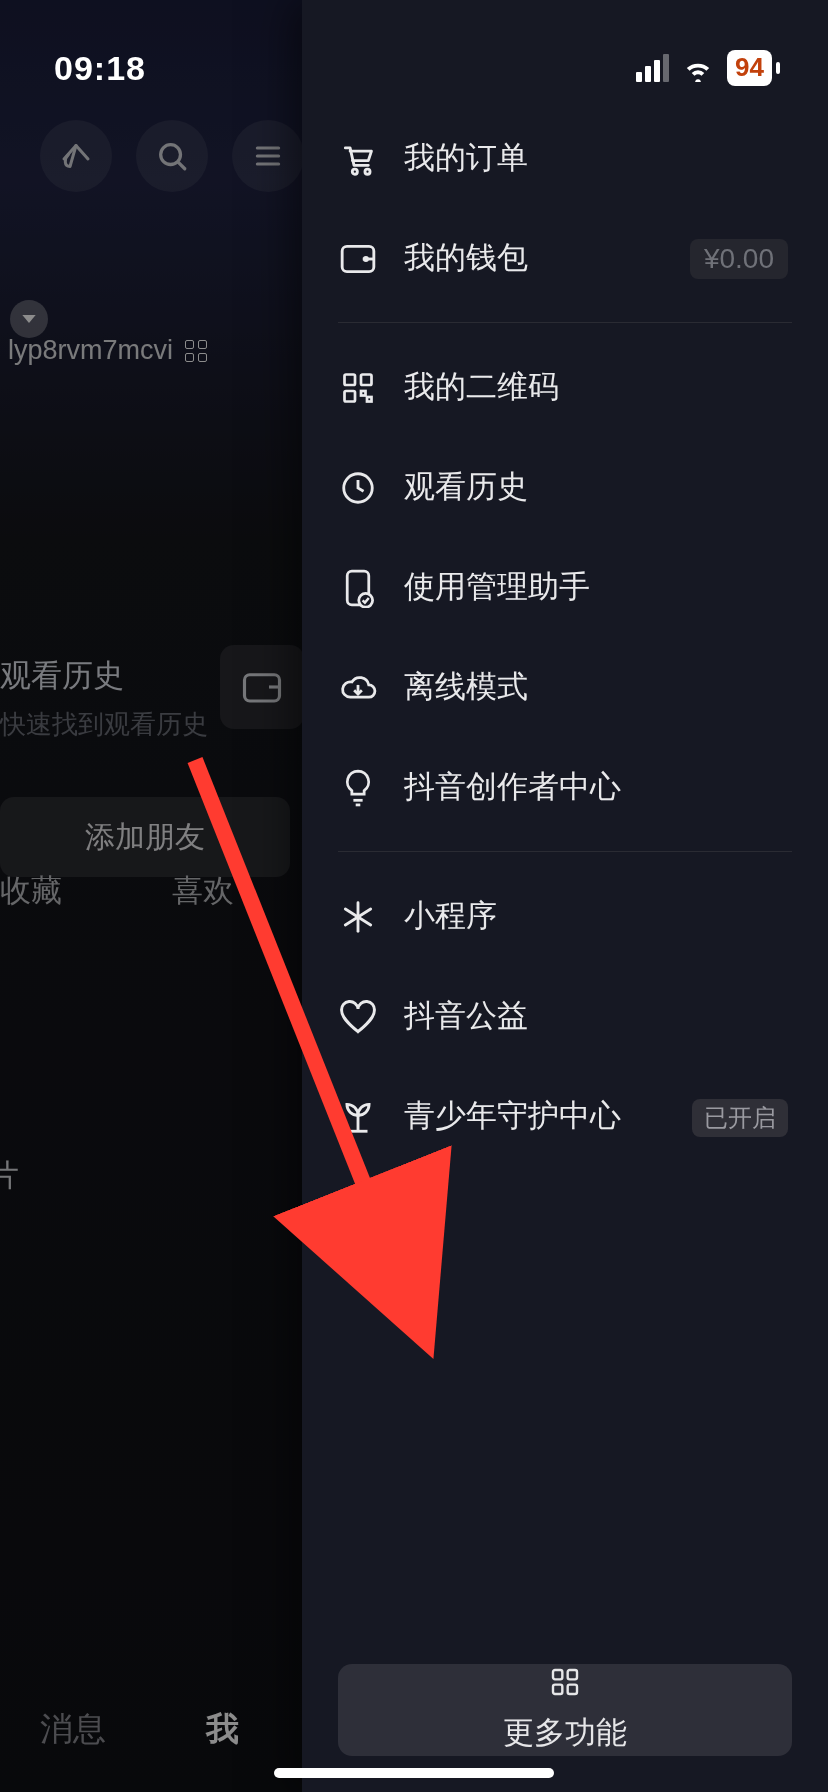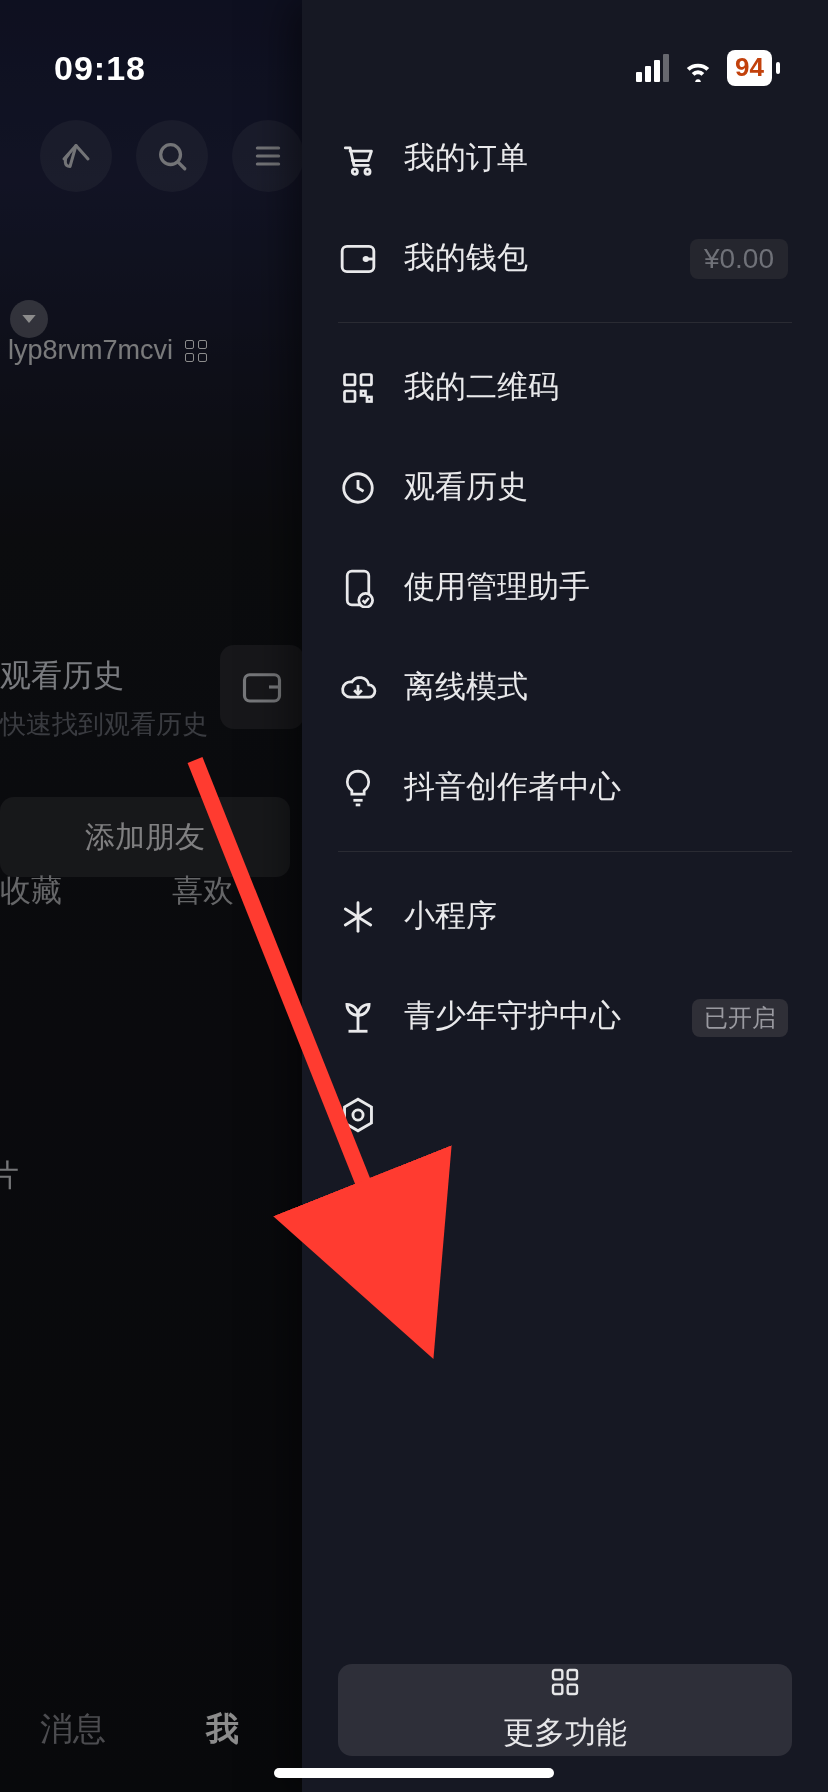--- a/index.html
+++ b/index.html
@@ -367,20 +367,28 @@
             <svg width="38" height="38" viewBox="0 0 24 24" fill="none" stroke="currentColor" stroke-width="1.8" stroke-linecap="round">
                 <line x1="12" y1="3" x2="12" y2="21"></line>
                 <line x1="4" y1="7" x2="20" y2="17"></line>
                 <line x1="4" y1="17" x2="20" y2="7"></line>
               </svg>
           </span>
           <span class="m-label">小程序</span>
         </div>
         <div class="menu-item">
           <span class="m-icon">
+            <svg width="40" height="36" viewBox="0 0 24 22" fill="none" stroke="currentColor" stroke-width="1.8">
+                <path d="M12 20 C 6 15 2 11 2 7 a5 5 0 0 1 10-1 a5 5 0 0 1 10 1 c0 4-4 8-10 13Z"></path>
+              </svg>
+          </span>
+          <span class="m-label">抖音公益</span>
+        </div>
+        <div class="menu-item">
+          <span class="m-icon">
             <svg width="38" height="38" viewBox="0 0 24 24" fill="none" stroke="currentColor" stroke-width="1.8">
                 <path d="M12 21 V11"></path>
                 <path d="M12 11 C 8 11 5 8 5 4 C 9 4 12 7 12 11 Z"></path>
                 <path d="M12 11 C 16 11 19 8 19 4 C 15 4 12 7 12 11 Z"></path>
                 <line x1="6" y1="21" x2="18" y2="21"></line>
               </svg>
           </span>
           <span class="m-label">青少年守护中心</span>
           <span class="m-badge">已开启</span>
         </div>

